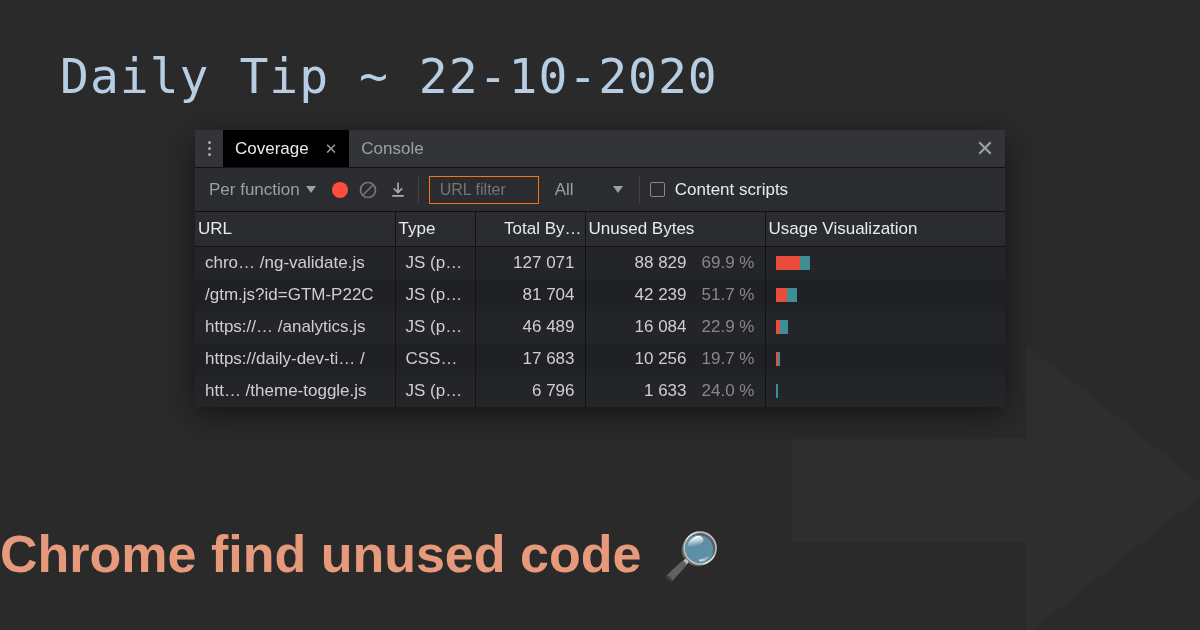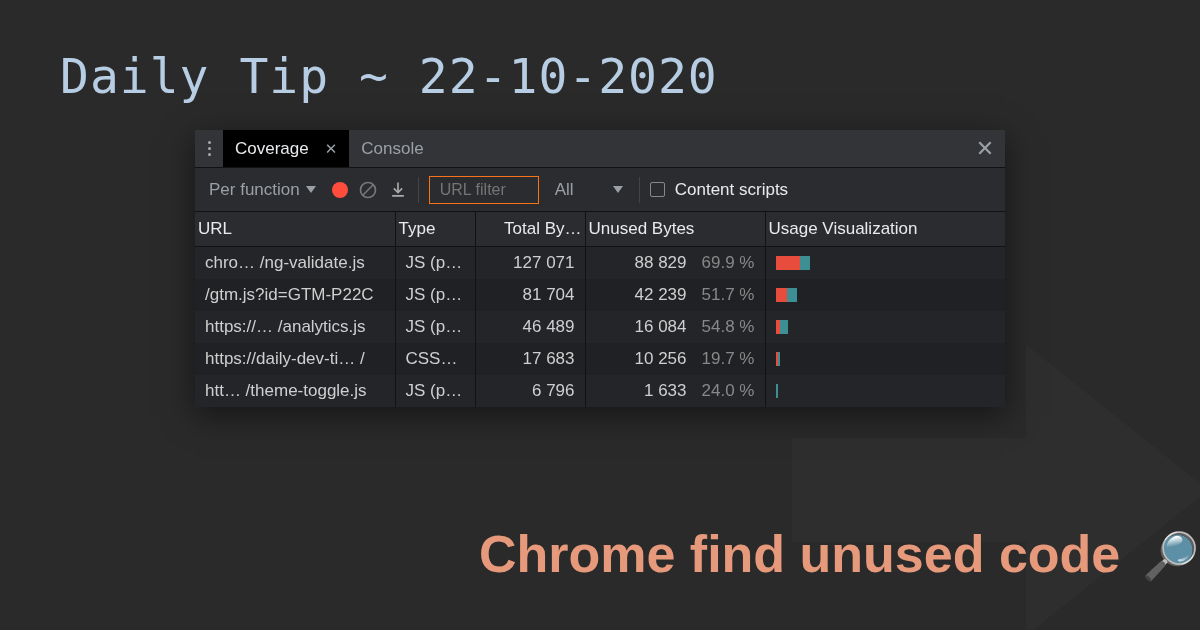--- a/index.html
+++ b/index.html
@@ -172,21 +172,21 @@
     height: 14px;
     width: 100%;
   }
   .bar .red { background: #e74c3c; height: 100%; }
   .bar .teal { background: #3d8f94; height: 100%; }
 
   .caption {
     position: absolute;
     bottom: 46px;
     left: 0; right: 0;
-    text-align: right;
+    text-align: left;
     font-size: 52px;
     font-weight: 600;
     color: #e69a7b;
   }
   .caption .mag { font-size: 46px; margin-left: 8px; }
 </style>
 </head>
 <body>
 
 <div class="bg-arrow">
@@ -279,21 +279,21 @@
             <div class="bar">
               <div class="red" style="width:5.2%"></div>
               <div class="teal" style="width:4.8%"></div>
             </div>
           </td>
         </tr>
         <tr>
           <td class="col-url">https://…  /analytics.js</td>
           <td class="col-type">JS (p…</td>
           <td class="col-total">46 489</td>
-          <td class="col-unused">16 084<span class="pct">54.8 %</span></td>
+          <td class="col-unused">16 084<span class="pct">22.9 %</span></td>
           <td>
             <div class="bar">
               <div class="red" style="width:2%"></div>
               <div class="teal" style="width:3.8%"></div>
             </div>
           </td>
         </tr>
         <tr>
           <td class="col-url">https://daily-dev-ti…  /</td>
           <td class="col-type">CSS…</td>

